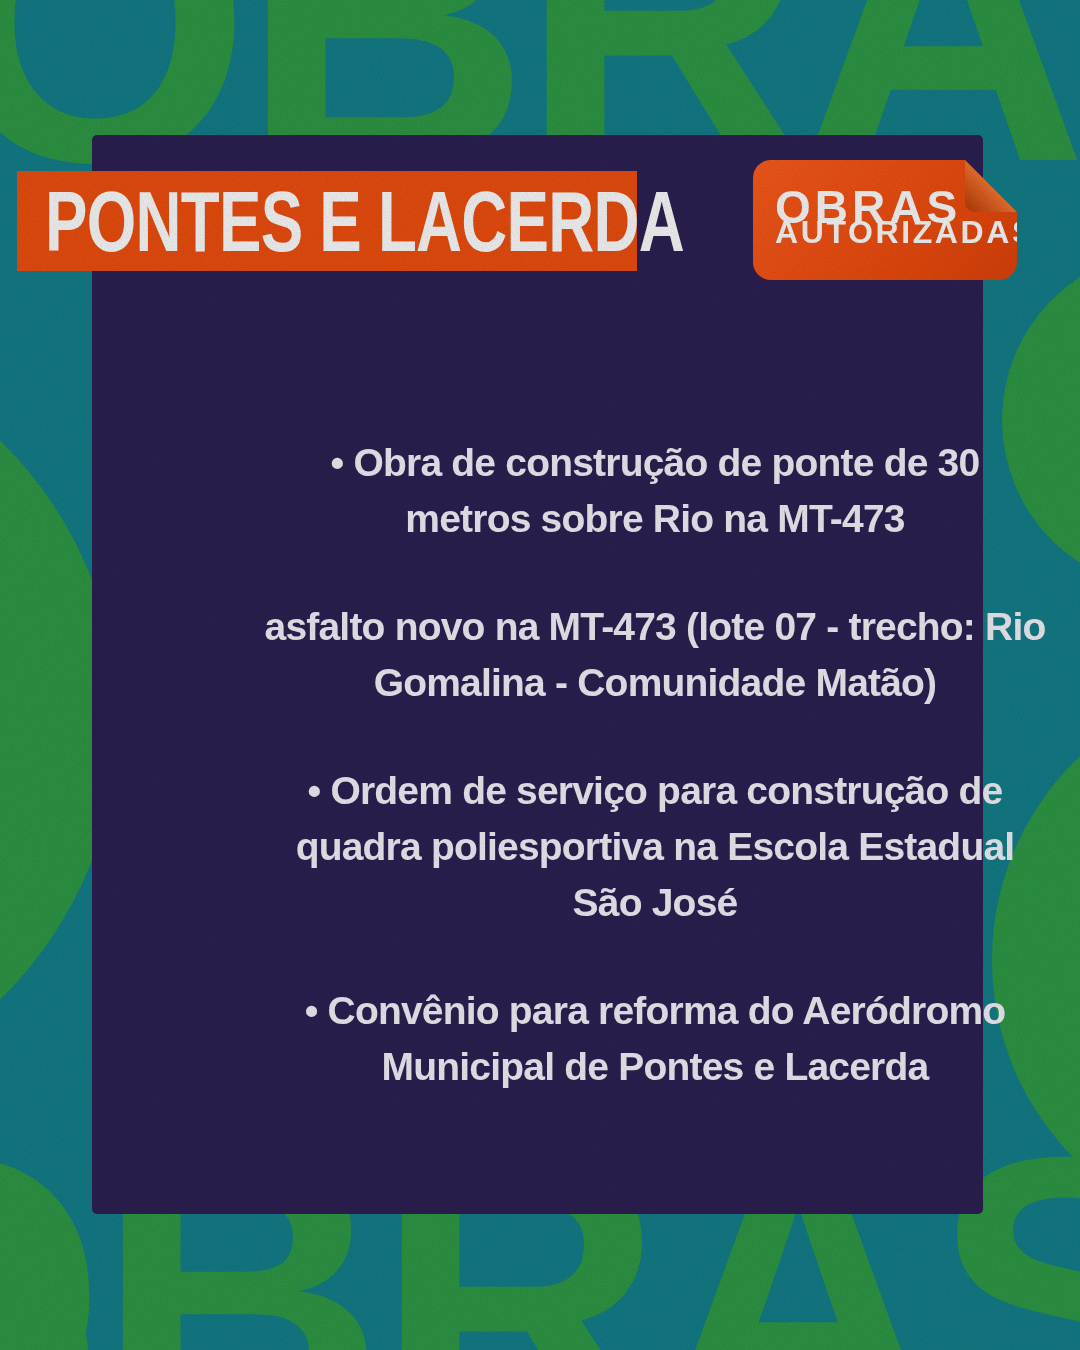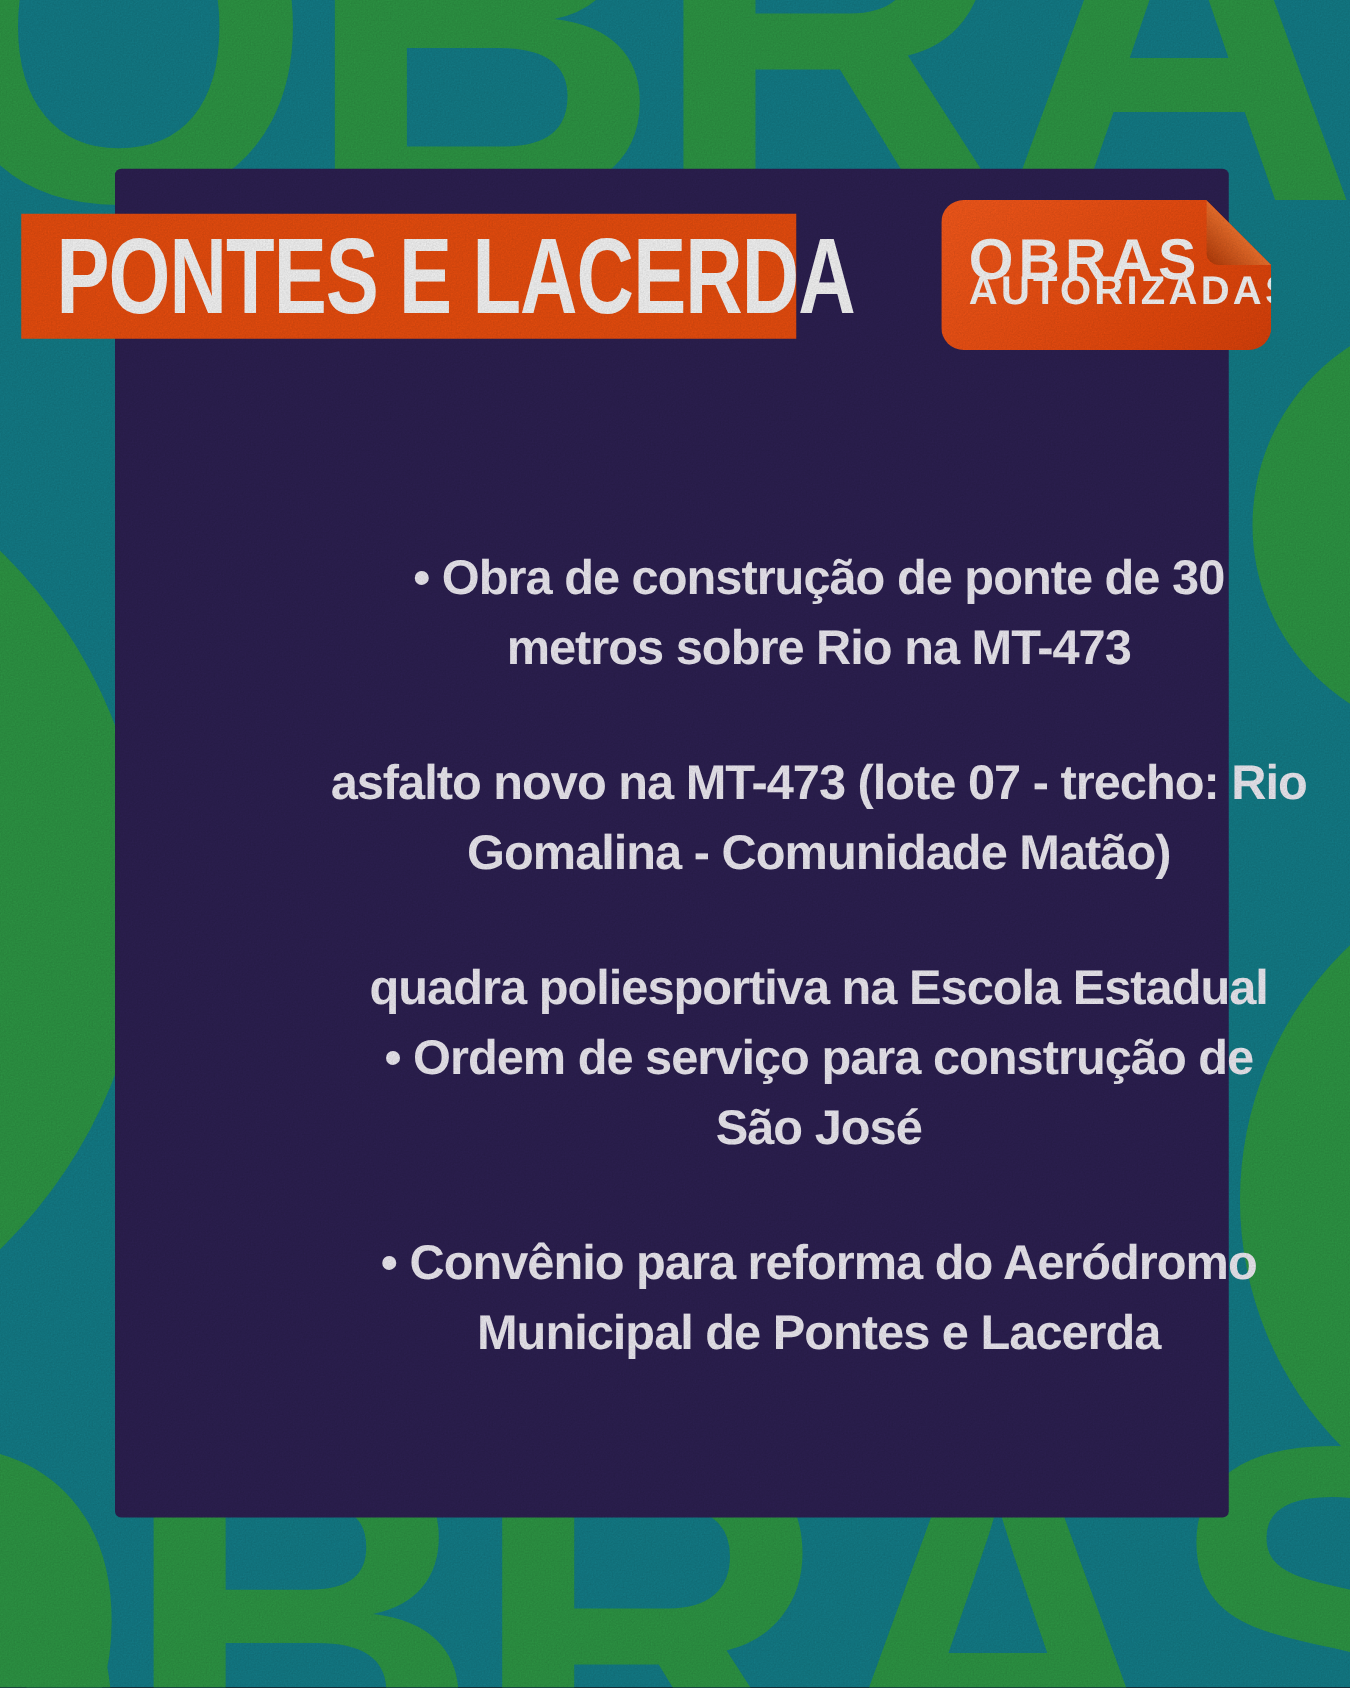--- a/index.html
+++ b/index.html
@@ -91,22 +91,22 @@
         <div class="line">metros sobre Rio na MT-473</div>
       </div>
 
       <div class="work">
         <div class="line">asfalto novo na MT-473 (lote 07 - trecho: Rio</div>
         <div class="line">Gomalina - Comunidade Matão)</div>
       </div>
 
 
       <div class="work">
+        <div class="line">• Ordem de serviço para construção de</div>
         <div class="line">quadra poliesportiva na Escola Estadual</div>
-        <div class="line">• Ordem de serviço para construção de</div>
         <div class="line">São José</div>
       </div>
 
       <div class="work">
         <div class="line">• Convênio para reforma do Aeródromo</div>
         <div class="line">Municipal de Pontes e Lacerda</div>
       </div>
 
     </div>
   </div>

